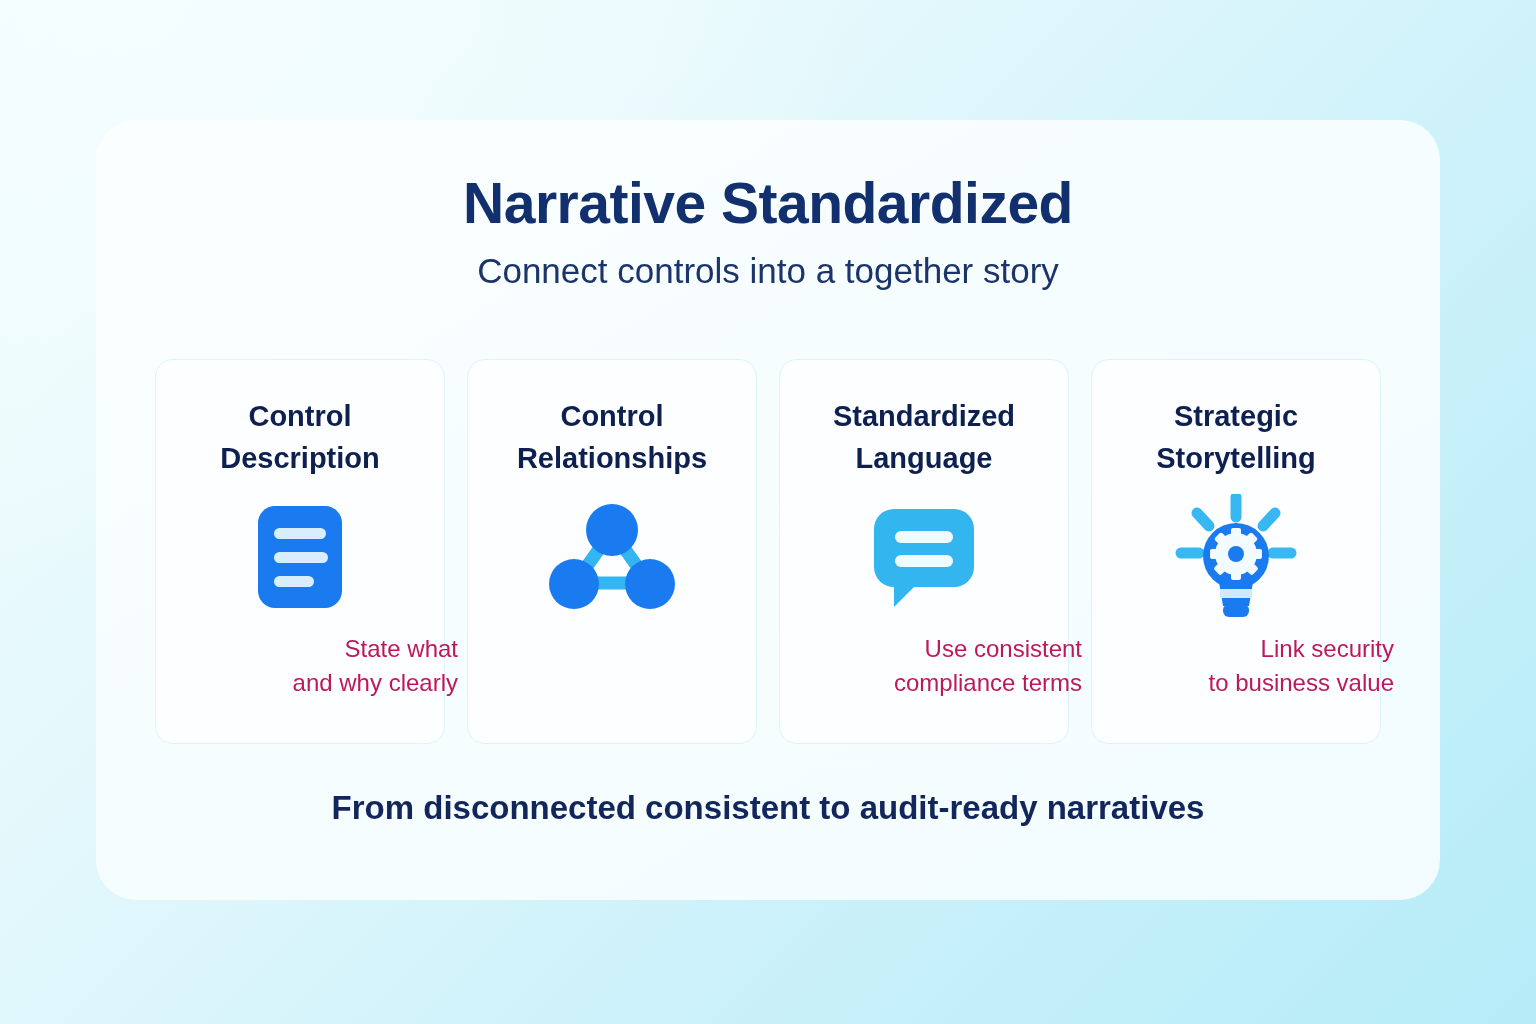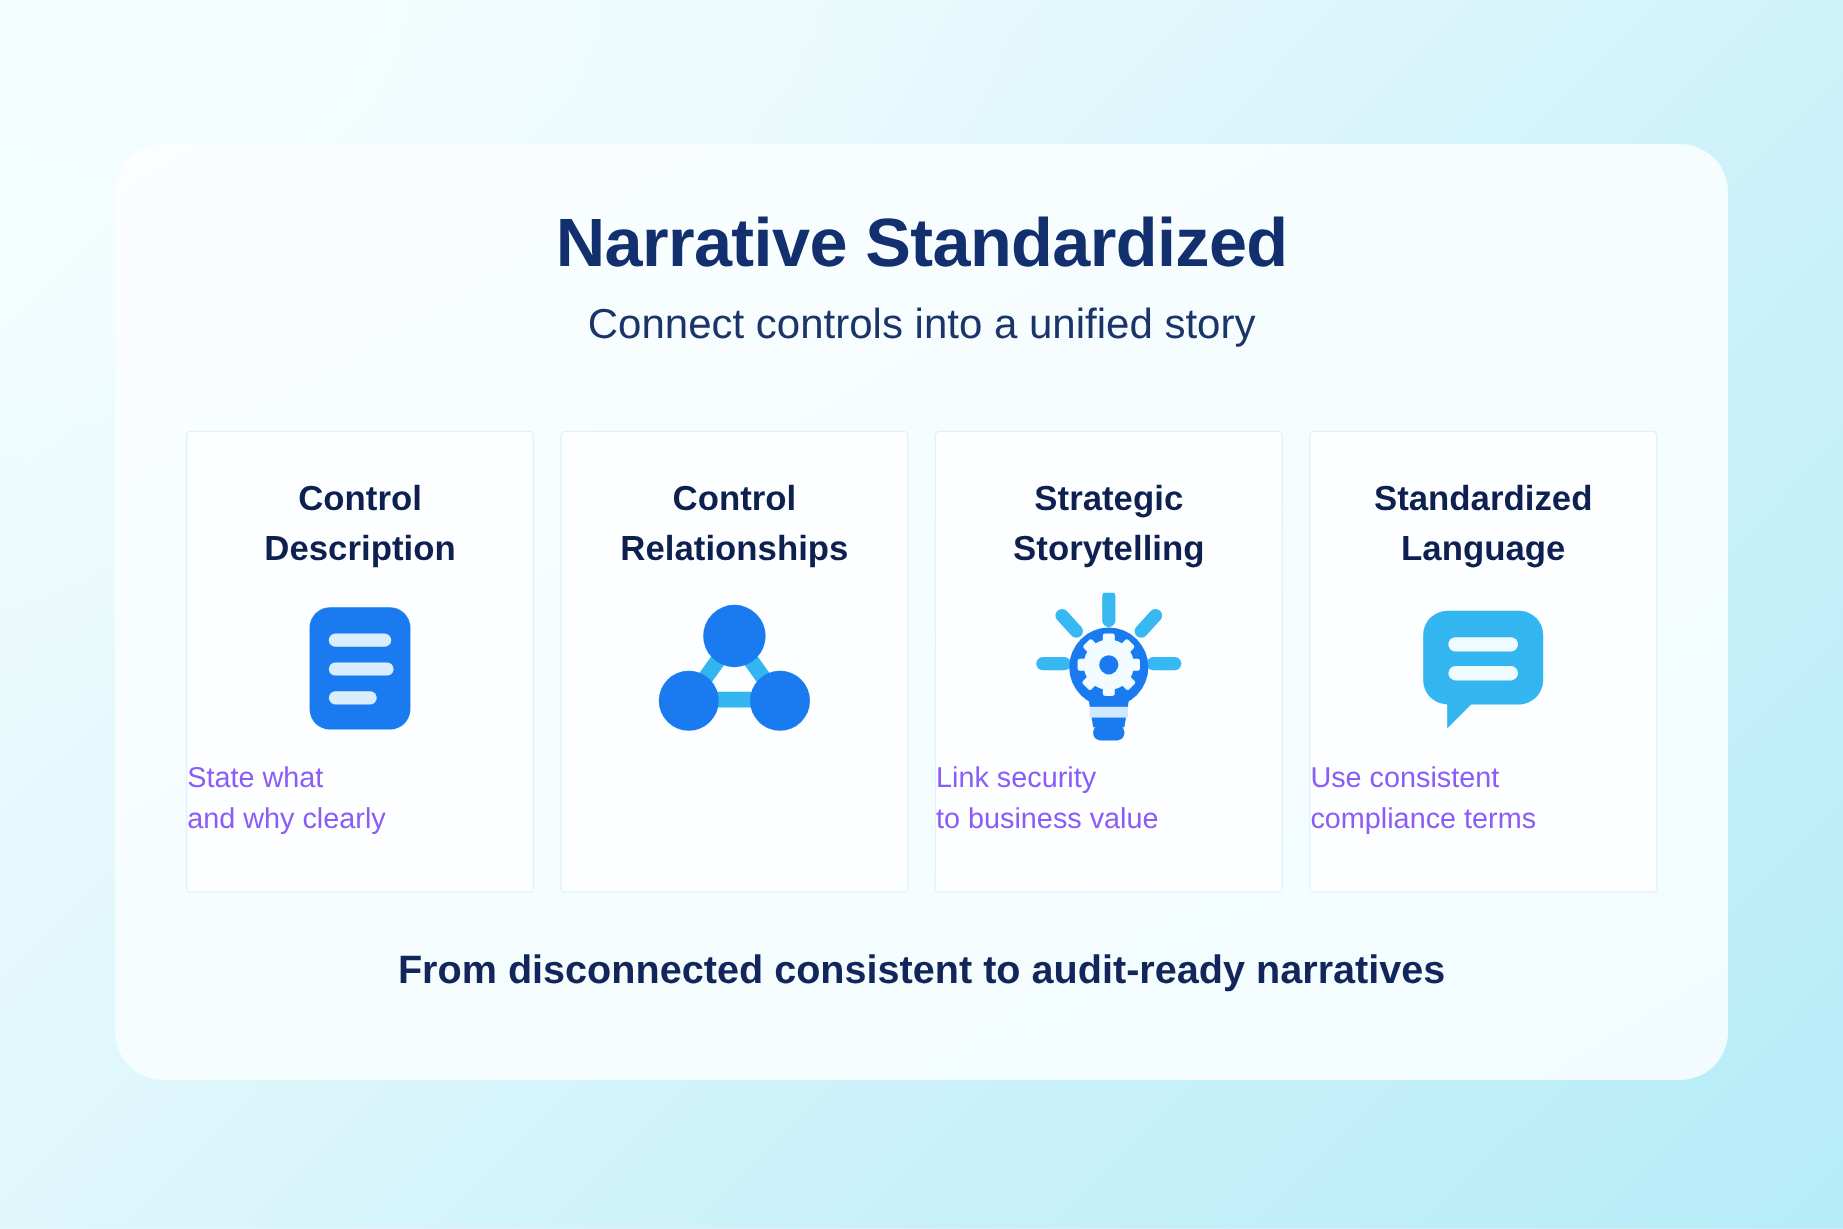--- a/index.html
+++ b/index.html
@@ -56,21 +56,21 @@
     width: 1227px;
     display: flex;
     gap: 22px;
   }
 
   .card {
     width: 290px;
     height: 385px;
     background: #fdfeff;
     border: 1.5px solid #ddf2fb;
-    border-radius: 4px;
+    border-radius: 18px;
     display: flex;
     flex-direction: column;
     align-items: center;
     position: relative;
   }
 
   .card-title {
     margin-top: 36px;
     font-size: 29px;
     font-weight: bold;
@@ -87,26 +87,26 @@
     width: 100%;
     height: 130px;
     display: flex;
     align-items: center;
     justify-content: center;
   }
 
   .card-desc {
     position: absolute;
     top: 272px;
-    left: 0;
+    left: 14px;
     width: 100%;
     font-size: 24px;
-    color: #8b5cf6;
+    color: #be185d;
     line-height: 1.42;
-    text-align: left;
+    text-align: right;
     white-space: pre-line;
   }
 
   
   #footer {
     position: absolute;
     left: 0;
     top: 669px;
     width: 100%;
     text-align: center;
@@ -115,21 +115,21 @@
     color: #13265c;
   }
 </style>
 </head>
 <body>
 
 <div id="panel">
 
   <div id="header">
     <div id="title">Narrative Standardized</div>
-    <div id="subtitle">Connect controls into a unified story</div>
+    <div id="subtitle">Connect controls into a together story</div>
   </div>
 
   <div id="cards">
 
     <div class="card">
       <div class="card-title">Control
 Description</div>
       <div class="card-icon">
         <svg width="92" height="106" viewBox="0 0 92 106">
           <rect x="4" y="2" width="84" height="102" rx="17" fill="#1a7bf0"></rect>
@@ -148,20 +148,35 @@
       <div class="card-icon">
         <svg width="130" height="112" viewBox="0 0 130 112">
           <line x1="65" y1="30" x2="28" y2="82" stroke="#33b5f2" stroke-width="13" stroke-linecap="round"></line>
           <line x1="65" y1="30" x2="102" y2="82" stroke="#33b5f2" stroke-width="13" stroke-linecap="round"></line>
           <line x1="28" y1="82" x2="102" y2="82" stroke="#33b5f2" stroke-width="13" stroke-linecap="round"></line>
           <circle cx="65" cy="29" r="26" fill="#1a7bf0"></circle>
           <circle cx="27" cy="83" r="25" fill="#1a7bf0"></circle>
           <circle cx="103" cy="83" r="25" fill="#1a7bf0"></circle>
         </svg>
       </div>
+    </div>
+
+    <div class="card">
+      <div class="card-title">Standardized
+Language</div>
+      <div class="card-icon">
+        <svg width="112" height="112" viewBox="0 0 112 112">
+          <rect x="6" y="8" width="100" height="78" rx="20" fill="#33b5ef"></rect>
+          <path d="M26 78 L26 106 L52 80 Z" fill="#33b5ef"></path>
+          <rect x="27" y="30" width="58" height="12" rx="6" fill="#f0fbff"></rect>
+          <rect x="27" y="54" width="58" height="12" rx="6" fill="#f0fbff"></rect>
+        </svg>
+      </div>
+      <div class="card-desc">Use consistent
+compliance terms</div>
     </div>
 
     <div class="card">
       <div class="card-title">Strategic
 Storytelling</div>
       <div class="card-icon">
         <svg width="122" height="126" viewBox="0 0 122 126">
 
           <line x1="61" y1="3" x2="61" y2="23" stroke="#38b8f2" stroke-width="11" stroke-linecap="round"></line>
           <line x1="22" y1="19" x2="34" y2="32" stroke="#38b8f2" stroke-width="11" stroke-linecap="round"></line>
@@ -185,32 +200,17 @@
             <rect x="41" y="69" width="10" height="11" rx="2" transform="rotate(45 46 74)"></rect>
             <rect x="71" y="69" width="10" height="11" rx="2" transform="rotate(-45 76 74)"></rect>
           </g>
           <circle cx="61" cy="60" r="8" fill="#1a7bf0"></circle>
         </svg>
       </div>
       <div class="card-desc">Link security
 to business value</div>
     </div>
 
-    <div class="card">
-      <div class="card-title">Standardized
-Language</div>
-      <div class="card-icon">
-        <svg width="112" height="112" viewBox="0 0 112 112">
-          <rect x="6" y="8" width="100" height="78" rx="20" fill="#33b5ef"></rect>
-          <path d="M26 78 L26 106 L52 80 Z" fill="#33b5ef"></path>
-          <rect x="27" y="30" width="58" height="12" rx="6" fill="#f0fbff"></rect>
-          <rect x="27" y="54" width="58" height="12" rx="6" fill="#f0fbff"></rect>
-        </svg>
-      </div>
-      <div class="card-desc">Use consistent
-compliance terms</div>
-    </div>
-
   </div>
 
   <div id="footer">From disconnected consistent to audit-ready narratives</div>
 
 </div>
 
 </body></html>

